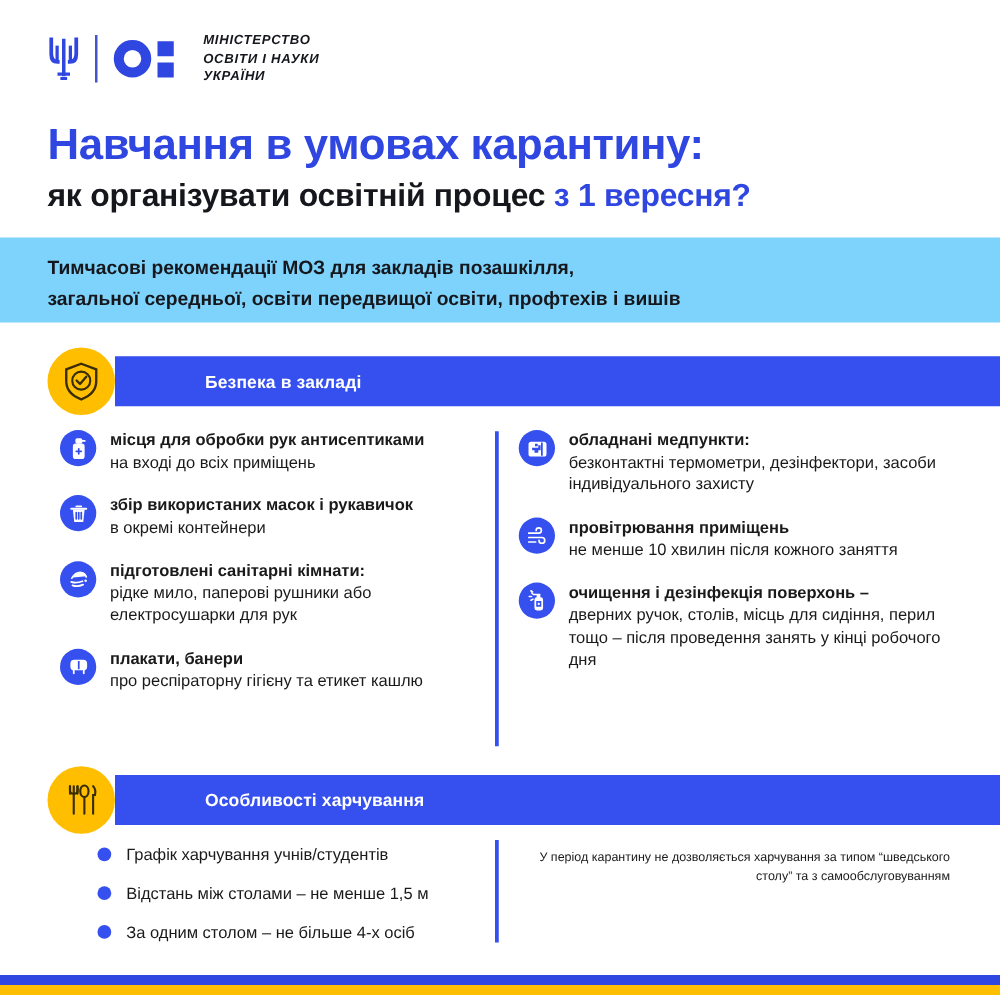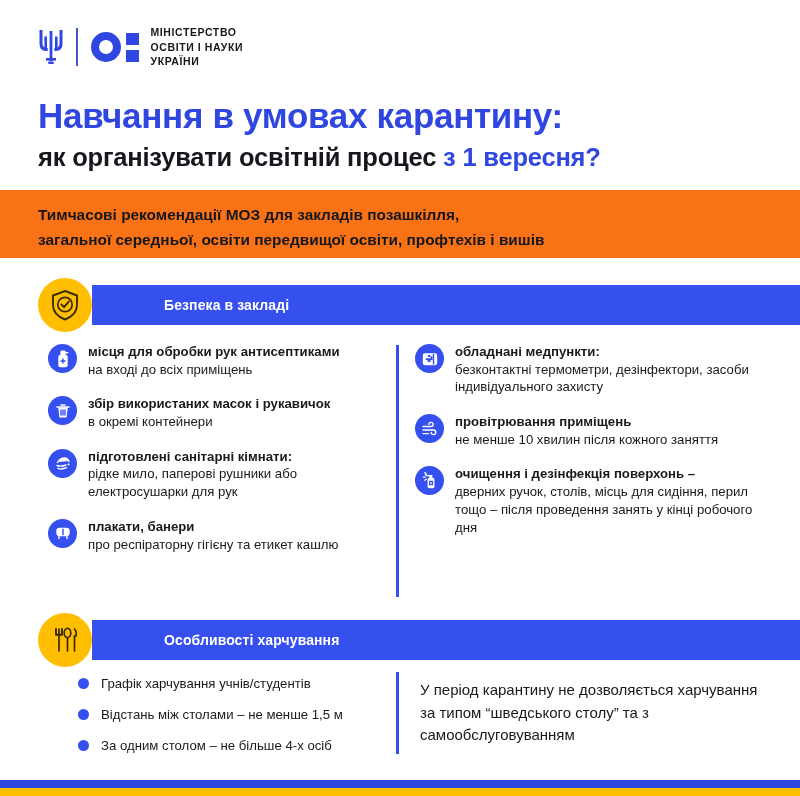--- a/index.html
+++ b/index.html
@@ -35,27 +35,28 @@
   .logo-mark { display: flex; align-items: center; gap: 5px; }
   .logo-ring {
     width: 30px; height: 30px;
     border-radius: 50%;
     border: 8px solid #2f47e0;
     box-sizing: border-box;
   }
   .logo-sq-wrap { display: flex; flex-direction: column; gap: 5px; }
   .logo-sq { width: 13px; height: 12px; background: #2f47e0; }
   .logo-text {
-    margin-left: 12px;
+    margin-left: 24px;
     font-size: 10.5px;
     font-weight: bold;
     line-height: 1.42;
     letter-spacing: 0.6px;
     color: #15171c;
     white-space: nowrap;
+    font-style: italic;
   }
 
   
   .title-main {
     position: absolute;
     left: 38px;
     top: 96px;
     font-size: 35px;
     font-weight: bold;
     color: #2f47e0;
@@ -74,21 +75,21 @@
   }
   .title-sub .accent { color: #2f47e0; }
 
   
   .banner {
     position: absolute;
     left: 0;
     top: 190px;
     width: 800px;
     height: 68px;
-    background: #f97316;
+    background: #7dd3fc;
     box-sizing: border-box;
     padding: 13px 0 6px 38px;
   }
   .banner-line {
     font-size: 15.4px;
     font-weight: bold;
     color: #15171c;
     line-height: 1.62;
     white-space: nowrap;
   }
@@ -160,21 +161,21 @@
     margin-bottom: 16px;
   }
   .dot {
     flex: 0 0 auto;
     width: 11px; height: 11px;
     border-radius: 50%;
     background: #3550ee;
     margin-right: 12px;
   }
   .bullet-text { font-size: 13.2px; color: #1a1a1a; }
-  .note-text { font-size: 15px; line-height: 1.5; color: #1a1a1a; }
+  .note-text { font-size: 10px; line-height: 1.5; color: #1a1a1a; text-align: right; }
 
   
   .stripe-blue {
     position: absolute;
     left: 0; bottom: 8px;
     width: 800px; height: 8px;
     background: #2f47e0;
   }
   .stripe-yellow {
     position: absolute;

